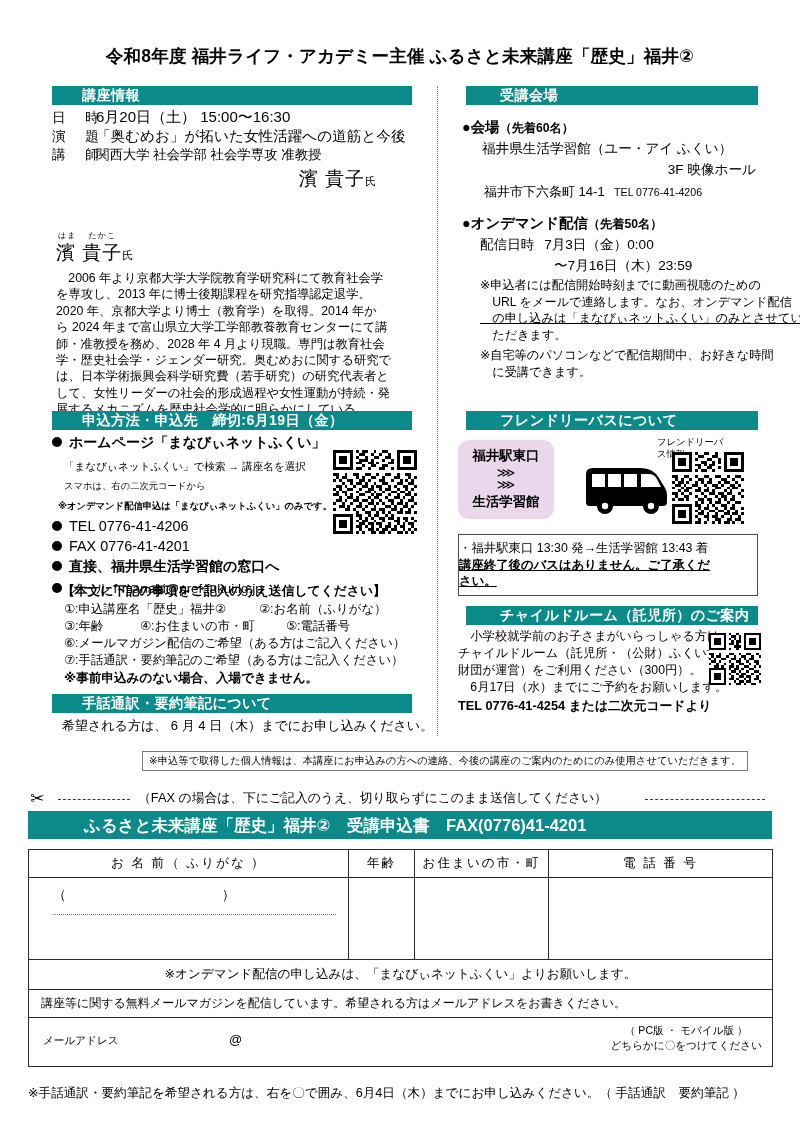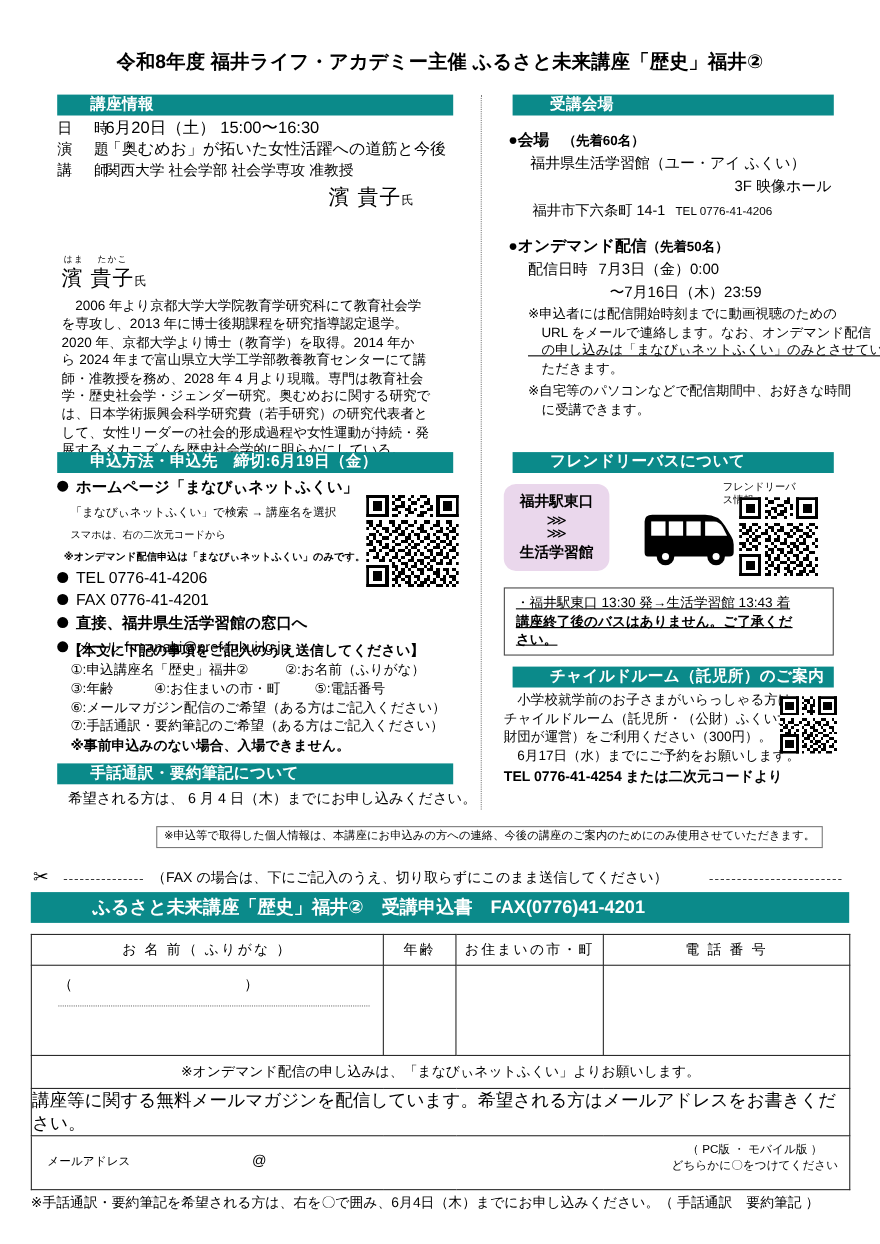--- a/index.html
+++ b/index.html
@@ -79,22 +79,22 @@
     text-align: center;
   }
   .route-box .stn { font-size: 13.4px; font-weight: bold; white-space: nowrap; }
   .route-box .chev { font-size: 13px; line-height: 12px; margin: 2px 0; }
 
   
   .bus-wrap { width: 86px; height: 52px; }
 
   
   .note-box {
-    border: 1px solid #4a4a4a; padding: 5px 10px;
-    font-size: 12.4px; line-height: 16.6px; text-decoration: underline;
+    border: 1px solid #4a4a4a; padding: 5px 0;
+    font-size: 12.4px; line-height: 16.6px;
   }
   .privacy-box {
     border: 1px solid #7a7a7a; padding: 2px 6px;
     font-size: 10.3px; line-height: 14px; white-space: nowrap;
   }
 
   
   .cut-row { position: absolute; left: 0; top: 790px; width: 800px; height: 20px; }
   .scissors { position: absolute; left: 30px; top: -2px; font-size: 17px; }
   .dash-l {
@@ -124,21 +124,21 @@
     border-collapse: collapse; table-layout: fixed;
   }
   .form-table td {
     border: 1px solid #2b2b2b;
     font-size: 12.6px; text-align: center; vertical-align: middle;
   }
   .form-table .hdr { height: 28px; letter-spacing: 2px; }
   .form-table .cell-name { height: 82px; text-align: left; padding-left: 24px; vertical-align: top; }
   .form-table .cell-blank { height: 82px; }
   .form-table .row-note { height: 30px; font-size: 12.6px; }
-  .form-table .row-mm { height: 28px; text-align: left; font-size: 16px; }
+  .form-table .row-mm { height: 28px; text-align: left; padding-left: 12px; font-size: 12px; }
   .form-table .row-addr { height: 48px; text-align: left; padding: 0; position: relative; }
   .paren-line { font-size: 13px; padding-top: 8px; letter-spacing: 0; }
   .dotted-sep {
     border-top: 1px dotted #777; margin: 10px 12px 0 0;
   }
   .mm-inner { position: relative; height: 48px; }
   .mm-label { position: absolute; left: 14px; top: 16px; font-size: 10.6px; }
   .mm-at { position: absolute; left: 200px; top: 14px; font-size: 13px; }
   .mm-right {
     position: absolute; right: 10px; top: 5px; text-align: center;
@@ -476,21 +476,21 @@
     <div class="b" style="height:17px; font-size:12.6px; margin-top:1px;">※事前申込みのない場合、入場できません。</div>
   </div>
 
   <div class="bar" style="left:52px; top:694px; width:360px;">手話通訳・要約筆記について</div>
   <div class="blk txt" style="left:62px; top:717px; font-size:13px;">希望される方は、 6 月 4 日（木）までにお申し込みください。</div>
 
   <div class="bar right-bar" style="left:466px; top:86px; width:292px;">受講会場</div>
 
   <div class="blk" style="left:462px; top:118px; width:310px;">
     <div style="white-space:nowrap;">
-      <span class="b" style="font-size:14.4px;">●会場</span><span class="b" style="font-size:12.2px;padding-left:12px;">（先着60名）</span>
+      <span class="b" style="font-size:14.4px;">●会場</span><span class="b" style="font-size:12.2px;">（先着60名）</span>
     </div>
     <div style="font-size:13.6px; padding-left:20px; margin-top:3px; white-space:nowrap;">福井県生活学習館（ユー・アイ ふくい）</div>
     <div style="font-size:13.6px; text-align:right; padding-right:16px; margin-top:3px; white-space:nowrap;">3F 映像ホール</div>
     <div style="padding-left:22px; margin-top:3px; white-space:nowrap;">
       <span style="font-size:13px;">福井市下六条町 14-1</span>
       <span style="font-size:10.6px; margin-left:5px;">TEL 0776-41-4206</span>
     </div>
   </div>
 
   <div class="blk" style="left:462px; top:214px; width:312px;">

